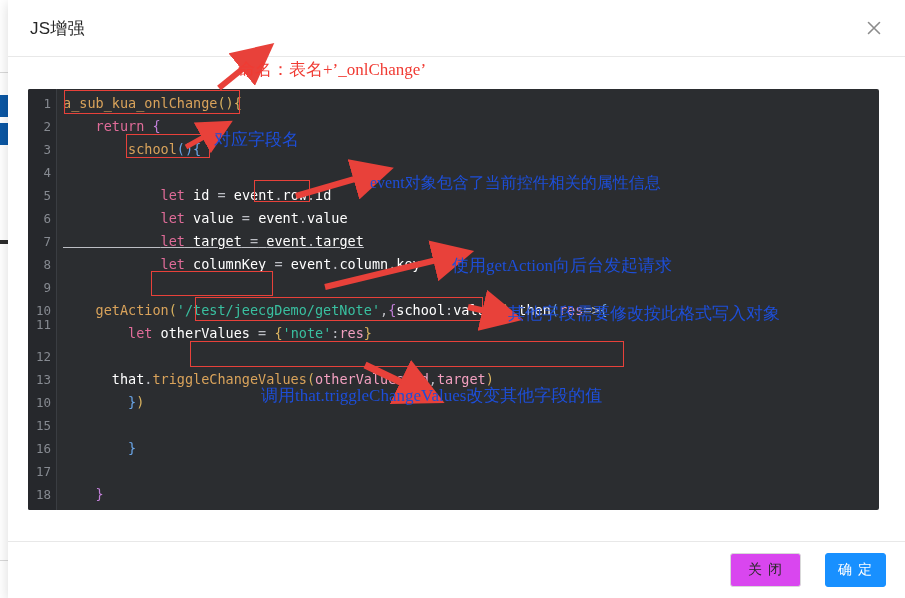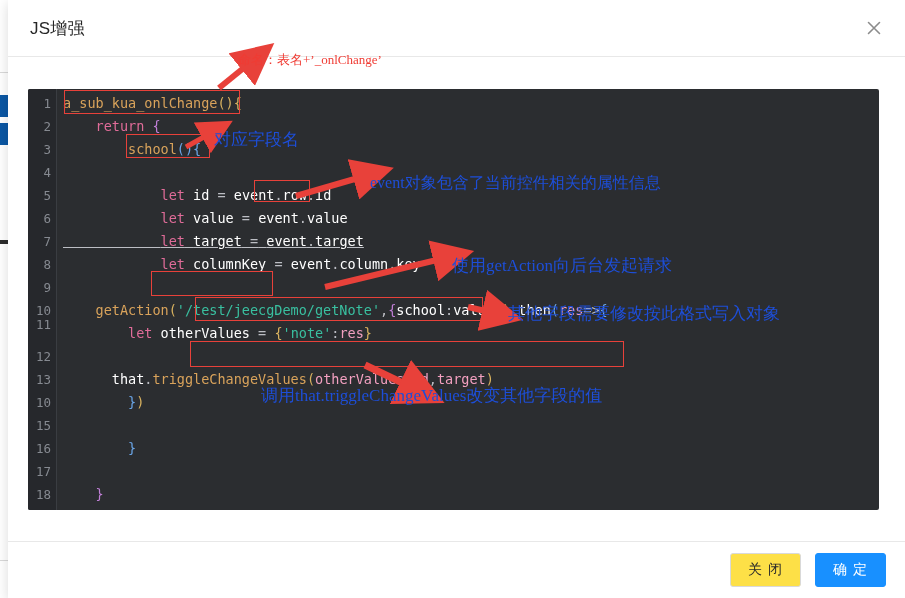--- a/index.html
+++ b/index.html
@@ -182,27 +182,27 @@
     cursor: pointer;
     box-sizing: border-box;
     display: flex;
     align-items: center;
     justify-content: center;
     letter-spacing: 1px;
   }
   .btn-default {
     right: 104px;
     width: 71px;
-    background: #fde047;
+    background: #d946ef;
     border: 1px solid #d9d9d9;
     color: #2b2b2b;
   }
   .btn-primary {
     right: 19px;
-    width: 71px;
+    width: 61px;
     background: #1890ff;
     border: 1px solid #1890ff;
     color: #ffffff;
   }
 
   
   .sel {
     position: absolute;
     left: 668px;
     top: 61px;
@@ -337,21 +337,21 @@
 
         <line x1="288" y1="196" x2="357" y2="176" stroke="#e8413a" stroke-width="6" marker-end="url(#ah)"></line>
 
         <line x1="317" y1="287" x2="437" y2="258" stroke="#e8413a" stroke-width="6" marker-end="url(#ah)"></line>
 
         <line x1="460" y1="307" x2="486" y2="313" stroke="#e8413a" stroke-width="6" marker-end="url(#ah)"></line>
 
         <line x1="357" y1="365" x2="405" y2="388" stroke="#e8413a" stroke-width="7" marker-end="url(#ah)"></line>
       </svg>
 
-      <div class="rtext" style="left:230px; top:53px; font-size:13px;">命名：表名+’_onlChange’</div>
+      <div class="rtext" style="left:230px; top:61px; font-size:17px;">命名：表名+’_onlChange’</div>
       <div class="rtext on-dark" style="left:206px; top:131px; font-size:17px;">对应字段名</div>
       <div class="rtext on-dark" style="left:362px; top:175px; font-size:16px;">event对象包含了当前控件相关的属性信息</div>
       <div class="rtext on-dark" style="left:444px; top:257px; font-size:17px;">使用getAction向后台发起请求</div>
       <div class="rtext on-dark" style="left:488px; top:305px; font-size:17px;margin-left:12px;">其他字段需要修改按此格式写入对象</div>
       <div class="rtext on-dark" style="left:253px; top:387px; font-size:17px;">调用that.triggleChangeValues改变其他字段的值</div>
     </div>
 
   </div>
 </div>
 

